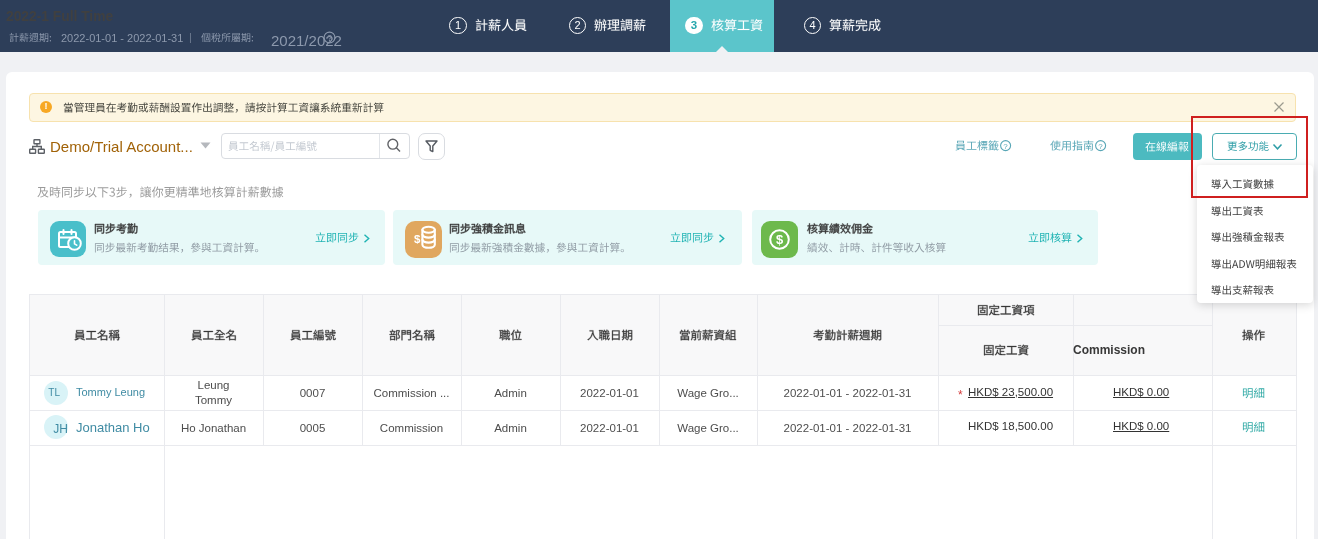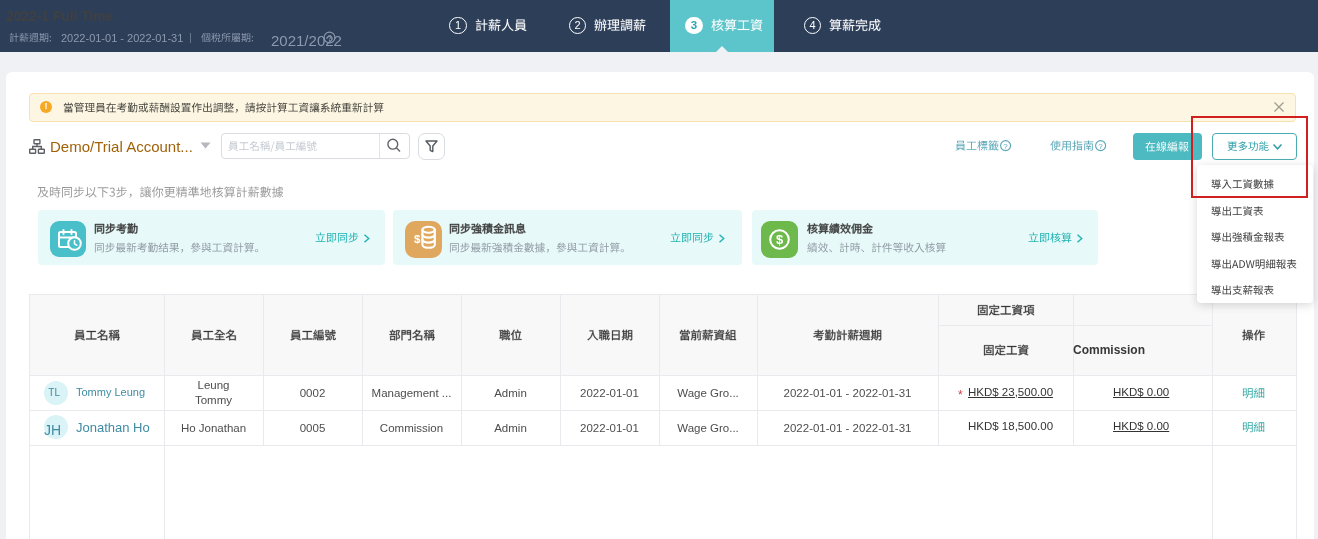--- a/index.html
+++ b/index.html
@@ -592,37 +592,37 @@
 <svg class="tx" style="left:1242.0px;top:325.5px" width="24" height="18">
       <g fill="#383838" stroke="#383838" stroke-width="26" transform="translate(0,13.37) scale(0.01150)">
         <use href="#u64CD"></use>
         <use href="#u4F5C" x="1000"></use>
       </g>
     </svg>
 <div style="position:absolute;left:44px;top:380.5px;width:24px;height:24px;border-radius:50%;background:#d9f3f7"></div>
 <div class="lt" style="left:44px;top:387.0px;width:16px;text-align:right;font-size:10px;color:#3f8ba3">TL</div>
 <div class="lt" style="left:76px;top:385.5px;font-size:11px;color:#3f8ba3">Tommy Leung</div>
 <div class="lt" style="left:164.0px;top:377.5px;width:99px;text-align:center;font-size:11.5px;color:#4d4d4d;line-height:15px">Leung<br>Tommy</div>
-<div class="lt" style="left:222.5px;top:385.8px;width:180px;text-align:center;font-size:11.5px;color:#4d4d4d;line-height:14px">0002</div>
-<div class="lt" style="left:321.5px;top:385.8px;width:180px;text-align:center;font-size:11.5px;color:#4d4d4d;line-height:14px">Management ...</div>
+<div class="lt" style="left:222.5px;top:385.8px;width:180px;text-align:center;font-size:11.5px;color:#4d4d4d;line-height:14px">0007</div>
+<div class="lt" style="left:321.5px;top:385.8px;width:180px;text-align:center;font-size:11.5px;color:#4d4d4d;line-height:14px">Commission ...</div>
 <div class="lt" style="left:420.5px;top:385.8px;width:180px;text-align:center;font-size:11.5px;color:#4d4d4d;line-height:14px">Admin</div>
 <div class="lt" style="left:519.5px;top:385.8px;width:180px;text-align:center;font-size:11.5px;color:#4d4d4d;line-height:14px">2022-01-01</div>
 <div class="lt" style="left:618.0px;top:385.8px;width:180px;text-align:center;font-size:11.5px;color:#4d4d4d;line-height:14px">Wage Gro...</div>
 <div class="lt" style="left:757.5px;top:385.8px;width:180px;text-align:center;font-size:11.5px;color:#4d4d4d;line-height:14px">2022-01-01 - 2022-01-31</div>
 <div class="lt" style="left:958px;top:387.5px;font-size:12px;color:#d43b3b">*</div>
 <div class="lt" style="left:968px;top:385.5px;font-size:11.5px;color:#333;text-decoration:underline">HKD$ 23,500.00</div>
 <div class="lt" style="left:1113px;top:385.5px;font-size:11.5px;color:#333;text-decoration:underline">HKD$ 0.00</div>
 <svg class="tx" style="left:1242.0px;top:383.5px" width="24" height="18">
       <g fill="#2fa9a5" transform="translate(0,13.37) scale(0.01150)">
         <use href="#u660E"></use>
         <use href="#u7D30" x="1000"></use>
       </g>
     </svg>
 <div style="position:absolute;left:44px;top:415.2px;width:24px;height:24px;border-radius:50%;background:#d9f3f7"></div>
-<div class="lt" style="left:44px;top:421.8px;width:24px;text-align:left;font-size:14px;color:#3f8ba3">JH</div>
+<div class="lt" style="left:44px;top:421.8px;width:24px;text-align:right;font-size:12px;color:#3f8ba3">JH</div>
 <div class="lt" style="left:76px;top:420.2px;font-size:13px;color:#3f8ba3">Jonathan Ho</div>
 <div class="lt" style="left:123.5px;top:420.5px;width:180px;text-align:center;font-size:11.5px;color:#4d4d4d;line-height:14px">Ho Jonathan</div>
 <div class="lt" style="left:222.5px;top:420.5px;width:180px;text-align:center;font-size:11.5px;color:#4d4d4d;line-height:14px">0005</div>
 <div class="lt" style="left:321.5px;top:420.5px;width:180px;text-align:center;font-size:11.5px;color:#4d4d4d;line-height:14px">Commission</div>
 <div class="lt" style="left:420.5px;top:420.5px;width:180px;text-align:center;font-size:11.5px;color:#4d4d4d;line-height:14px">Admin</div>
 <div class="lt" style="left:519.5px;top:420.5px;width:180px;text-align:center;font-size:11.5px;color:#4d4d4d;line-height:14px">2022-01-01</div>
 <div class="lt" style="left:618.0px;top:420.5px;width:180px;text-align:center;font-size:11.5px;color:#4d4d4d;line-height:14px">Wage Gro...</div>
 <div class="lt" style="left:757.5px;top:420.5px;width:180px;text-align:center;font-size:11.5px;color:#4d4d4d;line-height:14px">2022-01-01 - 2022-01-31</div>
 <div class="lt" style="left:968px;top:420.2px;font-size:11.5px;color:#333;">HKD$ 18,500.00</div>
 <div class="lt" style="left:1113px;top:420.2px;font-size:11.5px;color:#333;text-decoration:underline">HKD$ 0.00</div>

